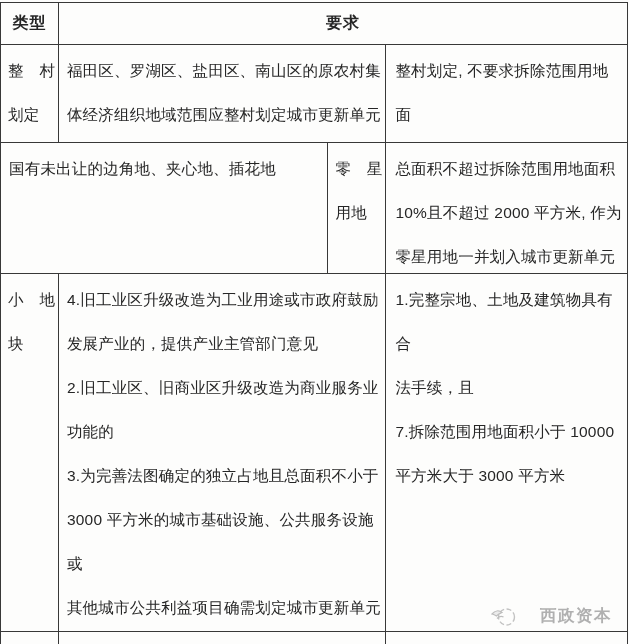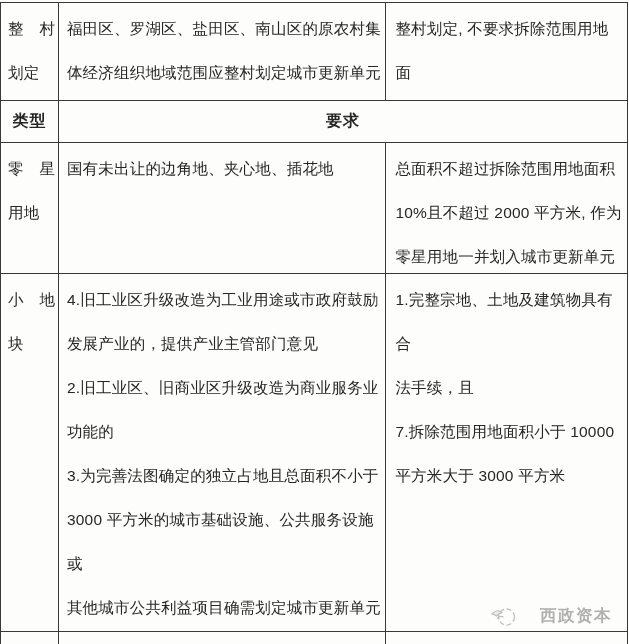--- a/index.html
+++ b/index.html
@@ -67,38 +67,38 @@
   }
   .logo-icon { width: 28px; height: 24px; flex: none; }
 </style>
 </head>
 <body>
 
 <div class="page">
 
   <div class="tbl">
 
+    <div class="row hrow">
+      <div class="cell c1">类型</div>
+      <div class="cell cspan">要求</div>
+    </div>
+
     <div class="row r1">
       <div class="cell c1">整　村
 划定</div>
       <div class="cell c2">福田区、罗湖区、盐田区、南山区的原农村集
 体经济组织地域范围应整村划定城市更新单元</div>
       <div class="cell c3">整村划定, 不要求拆除范围用地面
 积大于 10000 平方米</div>
     </div>
 
-    <div class="row hrow">
-      <div class="cell c1">类型</div>
-      <div class="cell cspan">要求</div>
-    </div>
-
     <div class="row r2">
+      <div class="cell c2">国有未出让的边角地、夹心地、插花地</div>
       <div class="cell c1">零　星
 用地</div>
-      <div class="cell c2">国有未出让的边角地、夹心地、插花地</div>
       <div class="cell c3">总面积不超过拆除范围用地面积
 10%且不超过 2000 平方米, 作为
 零星用地一并划入城市更新单元</div>
     </div>
 
     <div class="row r3">
       <div class="cell c1">小　地
 块</div>
       <div class="cell c2">4.旧工业区升级改造为工业用途或市政府鼓励
 发展产业的，提供产业主管部门意见

